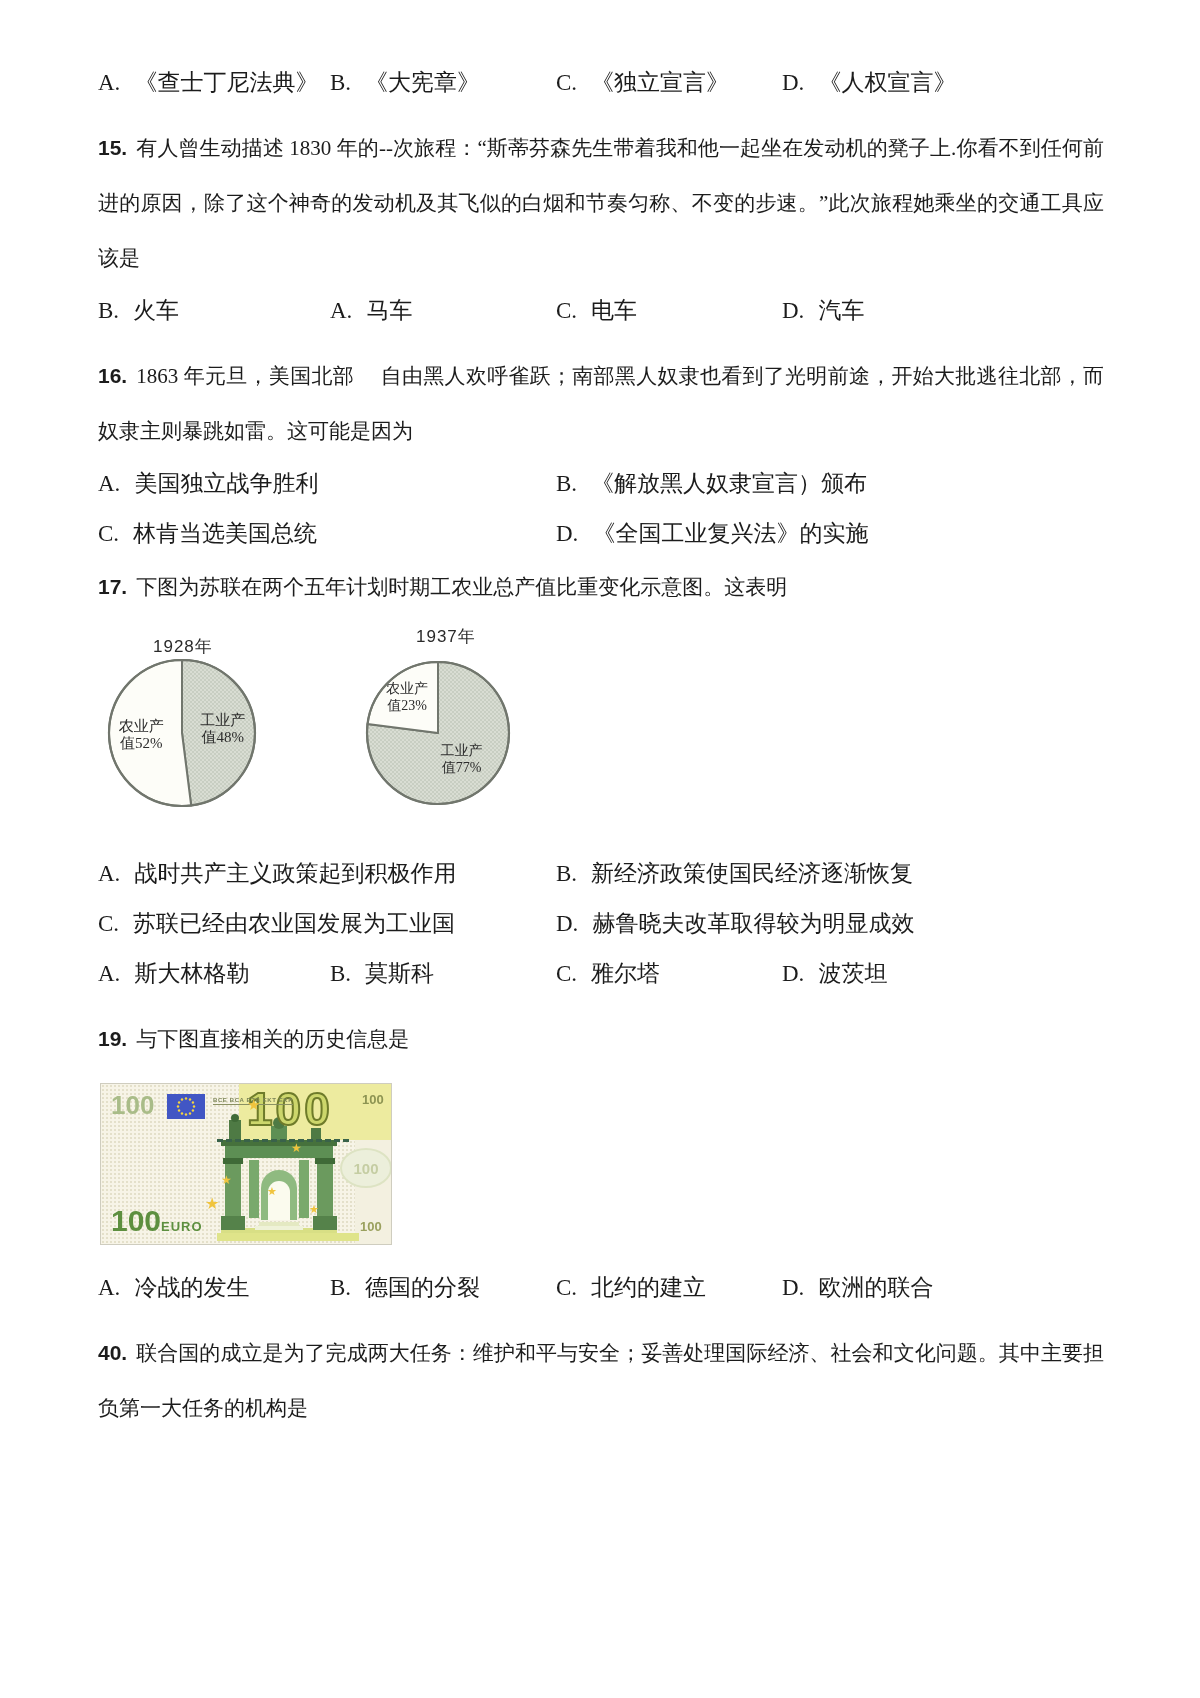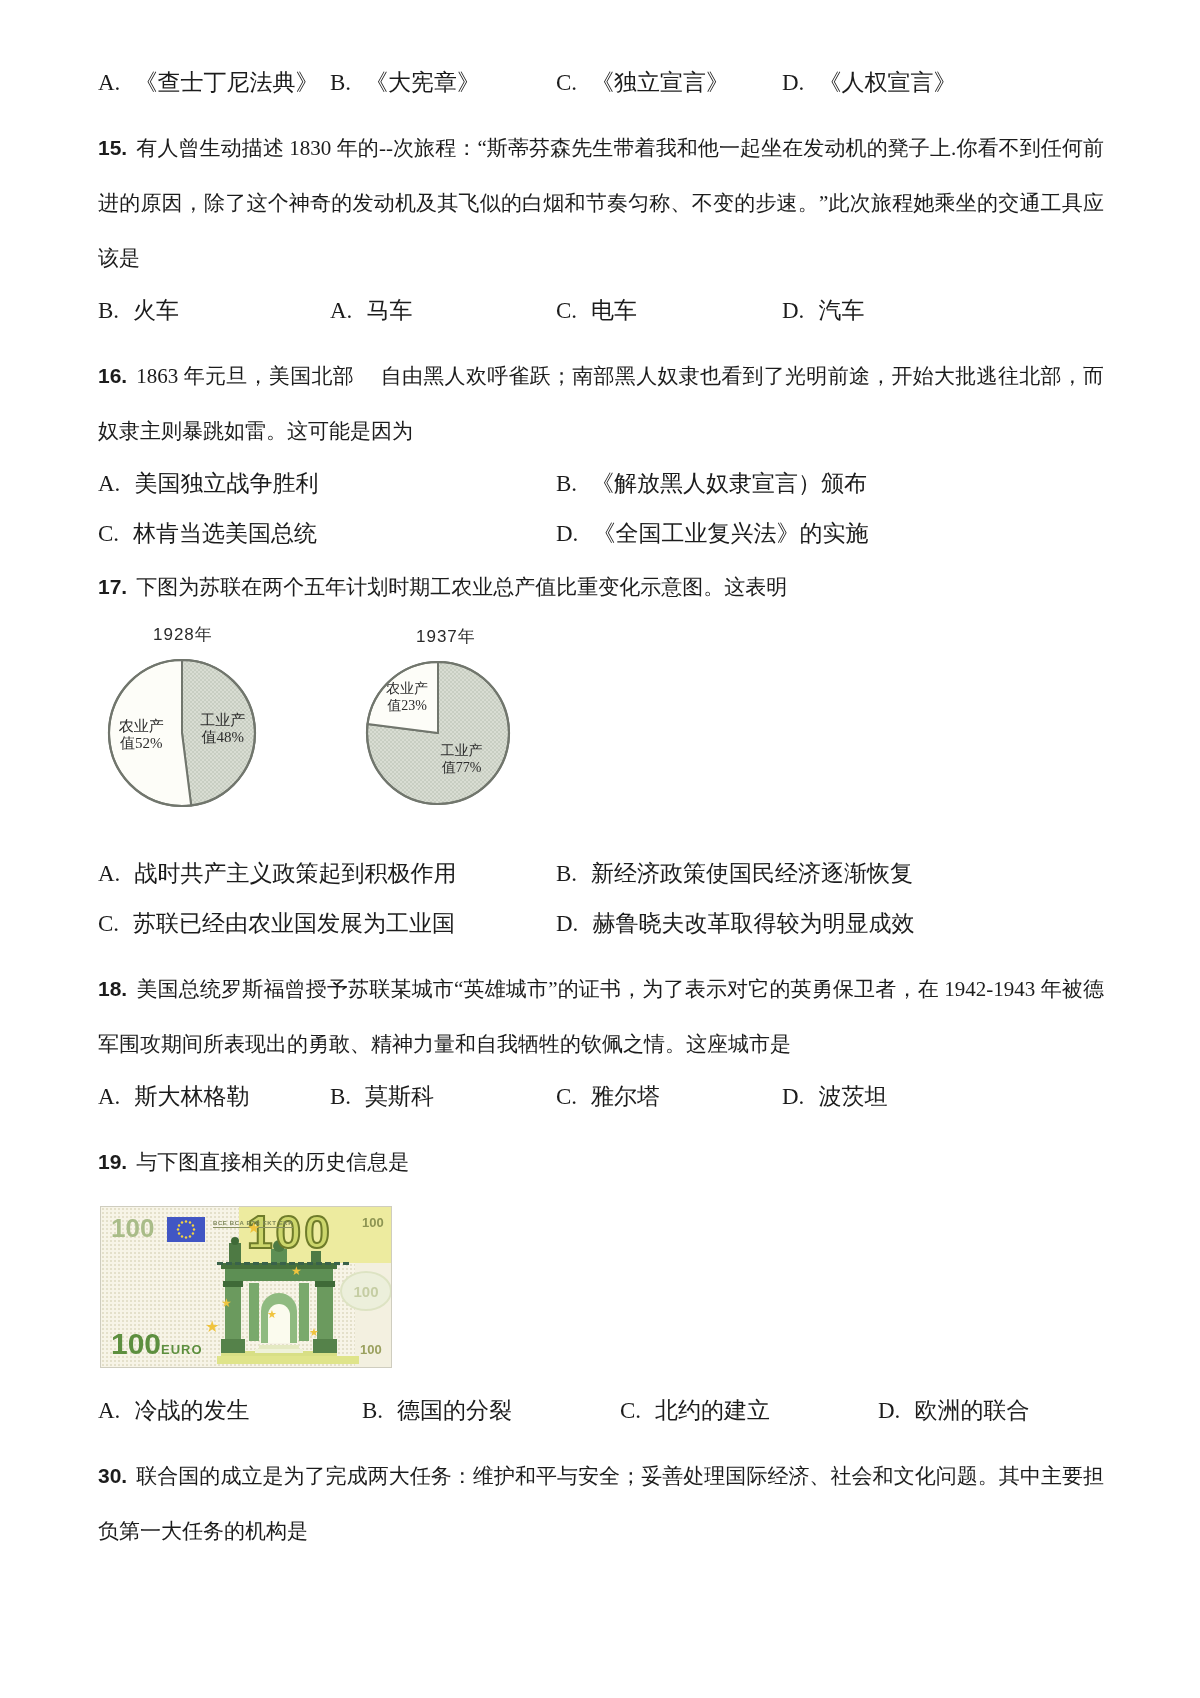--- a/index.html
+++ b/index.html
@@ -25,21 +25,21 @@
   [data-name="q15-options"]{margin-top:0;}
   [data-name="q16"]{margin-top:12px;}
   [data-name="q16-options"]{margin-top:0;}
   [data-name="q17"]{margin-top:0;}
   [data-name="q17-figure"]{margin-top:6px;height:214px;position:relative;}
   [data-name="q17-options"]{margin-top:14px;}
   [data-name="q18"]{margin-top:12px;}
   [data-name="q18-options"]{margin-top:0;}
   [data-name="q19"]{margin-top:12px;}
   [data-name="q19-figure"]{margin-top:16px;}
-  [data-name="q19-options"]{margin-top:18px;gap:32px;}
+  [data-name="q19-options"]{margin-top:18px;}
   [data-name="q20"]{margin-top:12px;}
 
   
   .pie-wrap{position:absolute;}
   .year{position:absolute;font-size:17px;color:#2a2a2a;letter-spacing:1px;
         font-family:"Liberation Sans","DejaVu Sans",sans-serif;}
   .pie-figure svg text{font-family:"Liberation Serif","DejaVu Serif",serif;fill:#2c2c2c;}
 
   
   .banknote{position:relative;width:290px;height:160px;margin-left:2px;
@@ -93,21 +93,21 @@
     </div>
     <div class="para question" data-name="q16"><span class="q-number sans" data-name="question-number">16.</span><span class="q-text" data-name="question-text">1863 年元旦，美国北部　 自由黑人欢呼雀跃；南部黑人奴隶也看到了光明前途，开始大批逃往北部，而奴隶主则暴跳如雷。这可能是因为</span></div>
     <div class="options cols2" data-name="q16-options">
       <span class="opt" data-name="option-a"><span class="opt-label" data-name="option-label">A.</span><span class="opt-text" data-name="option-text">美国独立战争胜利</span></span>
       <span class="opt" data-name="option-b"><span class="opt-label" data-name="option-label">B.</span><span class="opt-text" data-name="option-text">《解放黑人奴隶宣言）颁布</span></span>
       <span class="opt" data-name="option-c"><span class="opt-label" data-name="option-label">C.</span><span class="opt-text" data-name="option-text">林肯当选美国总统</span></span>
       <span class="opt" data-name="option-d"><span class="opt-label" data-name="option-label">D.</span><span class="opt-text" data-name="option-text">《全国工业复兴法》的实施</span></span>
     </div>
     <div class="para question" data-name="q17"><span class="q-number sans" data-name="question-number">17.</span><span class="q-text" data-name="question-text">下图为苏联在两个五年计划时期工农业总产值比重变化示意图。这表明</span></div>
     <div class="pie-figure" data-name="q17-figure">
-      <span class="year" data-name="pie-year-label" style="left: 55px; top: 2px;">1928年</span>
+      <span class="year" data-name="pie-year-label" style="left: 55px; top: 14px;">1928年</span>
       <div class="pie-wrap" data-name="pie-chart-1928" style="left: 8px; top: 36px;"><svg width="152" height="152" viewBox="-76 -76 152 152">
           <defs>
             <pattern id="dots0" width="4" height="4" patternUnits="userSpaceOnUse">
               <rect width="4" height="4" fill="#d9ddd3"></rect>
               <circle cx="1" cy="1" r="0.8" fill="#b3bcae"></circle>
               <circle cx="3" cy="3" r="0.8" fill="#b3bcae"></circle>
             </pattern>
           </defs>
           <path d="M0,0 L0.00,-73.00 A73,73 0 0 1 9.15,72.42 Z" fill="url(#dots0)" stroke="#71766d" stroke-width="2" stroke-linejoin="round" data-name="pie-slice-industry"></path>
           <text x="40.8" y="-7.6" text-anchor="middle" font-size="15" data-name="pie-slice-label"><tspan x="40.8" dy="0">工业产</tspan><tspan x="40.8" dy="17">值48%</tspan></text>
@@ -130,21 +130,20 @@
           <text x="-31.0" y="-40.2" text-anchor="middle" font-size="14" data-name="pie-slice-label"><tspan x="-31.0" dy="0">农业产</tspan><tspan x="-31.0" dy="17">值23%</tspan></text>
           <circle r="71" fill="none" stroke="#71766d" stroke-width="2.2"></circle>
         </svg></div>
     </div>
     <div class="options cols2" data-name="q17-options">
       <span class="opt" data-name="option-a"><span class="opt-label" data-name="option-label">A.</span><span class="opt-text" data-name="option-text">战时共产主义政策起到积极作用</span></span>
       <span class="opt" data-name="option-b"><span class="opt-label" data-name="option-label">B.</span><span class="opt-text" data-name="option-text">新经济政策使国民经济逐渐恢复</span></span>
       <span class="opt" data-name="option-c"><span class="opt-label" data-name="option-label">C.</span><span class="opt-text" data-name="option-text">苏联已经由农业国发展为工业国</span></span>
       <span class="opt" data-name="option-d"><span class="opt-label" data-name="option-label">D.</span><span class="opt-text" data-name="option-text">赫鲁晓夫改革取得较为明显成效</span></span>
     </div>
-    <div class="para question" data-name="q18"><span class="q-number sans" data-name="question-number">18.</span><span class="q-text" data-name="question-text">美国总统罗斯福曾授予苏联某城市“英雄城市”的证书，为了表示对它的英勇保卫者，在 1942-1943 年被德军围攻期间所表现出的勇敢、精神力量和自我牺牲的钦佩之情。这座城市是</span></div>
     <div class="options cols4" data-name="q18-options">
       <span class="opt" data-name="option-a"><span class="opt-label" data-name="option-label">A.</span><span class="opt-text" data-name="option-text">斯大林格勒</span></span>
       <span class="opt" data-name="option-b"><span class="opt-label" data-name="option-label">B.</span><span class="opt-text" data-name="option-text">莫斯科</span></span>
       <span class="opt" data-name="option-c"><span class="opt-label" data-name="option-label">C.</span><span class="opt-text" data-name="option-text">雅尔塔</span></span>
       <span class="opt" data-name="option-d"><span class="opt-label" data-name="option-label">D.</span><span class="opt-text" data-name="option-text">波茨坦</span></span>
     </div>
     <div class="para question" data-name="q19"><span class="q-number sans" data-name="question-number">19.</span><span class="q-text" data-name="question-text">与下图直接相关的历史信息是</span></div>
     <div class="banknote" data-name="q19-figure">
       <div class="bn-right" data-name="banknote-right-strip"></div>
       <div class="bn-band" data-name="banknote-top-band"></div>
@@ -200,14 +199,14 @@
       <span class="bn-star" data-name="star-icon" style="left: 104px; top: 112px; font-size: 16px;">★</span>
       <span class="bn-star" data-name="star-icon" style="left: 166px; top: 102px; font-size: 11px;">★</span>
       <span class="bn-star" data-name="star-icon" style="left: 208px; top: 120px; font-size: 11px;">★</span>
     </div>
     <div class="options cols4" data-name="q19-options">
       <span class="opt" data-name="option-a"><span class="opt-label" data-name="option-label">A.</span><span class="opt-text" data-name="option-text">冷战的发生</span></span>
       <span class="opt" data-name="option-b"><span class="opt-label" data-name="option-label">B.</span><span class="opt-text" data-name="option-text">德国的分裂</span></span>
       <span class="opt" data-name="option-c"><span class="opt-label" data-name="option-label">C.</span><span class="opt-text" data-name="option-text">北约的建立</span></span>
       <span class="opt" data-name="option-d"><span class="opt-label" data-name="option-label">D.</span><span class="opt-text" data-name="option-text">欧洲的联合</span></span>
     </div>
-    <div class="para question" data-name="q20"><span class="q-number sans" data-name="question-number">30.</span><span class="q-text" data-name="question-text">联合国的成立是为了完成两大任务：维护和平与安全；妥善处理国际经济、社会和文化问题。其中主要担负第一大任务的机构是</span></div>
+    <div class="para question" data-name="q20"><span class="q-number sans" data-name="question-number">40.</span><span class="q-text" data-name="question-text">联合国的成立是为了完成两大任务：维护和平与安全；妥善处理国际经济、社会和文化问题。其中主要担负第一大任务的机构是</span></div>
   </div>
 
 </body></html>

